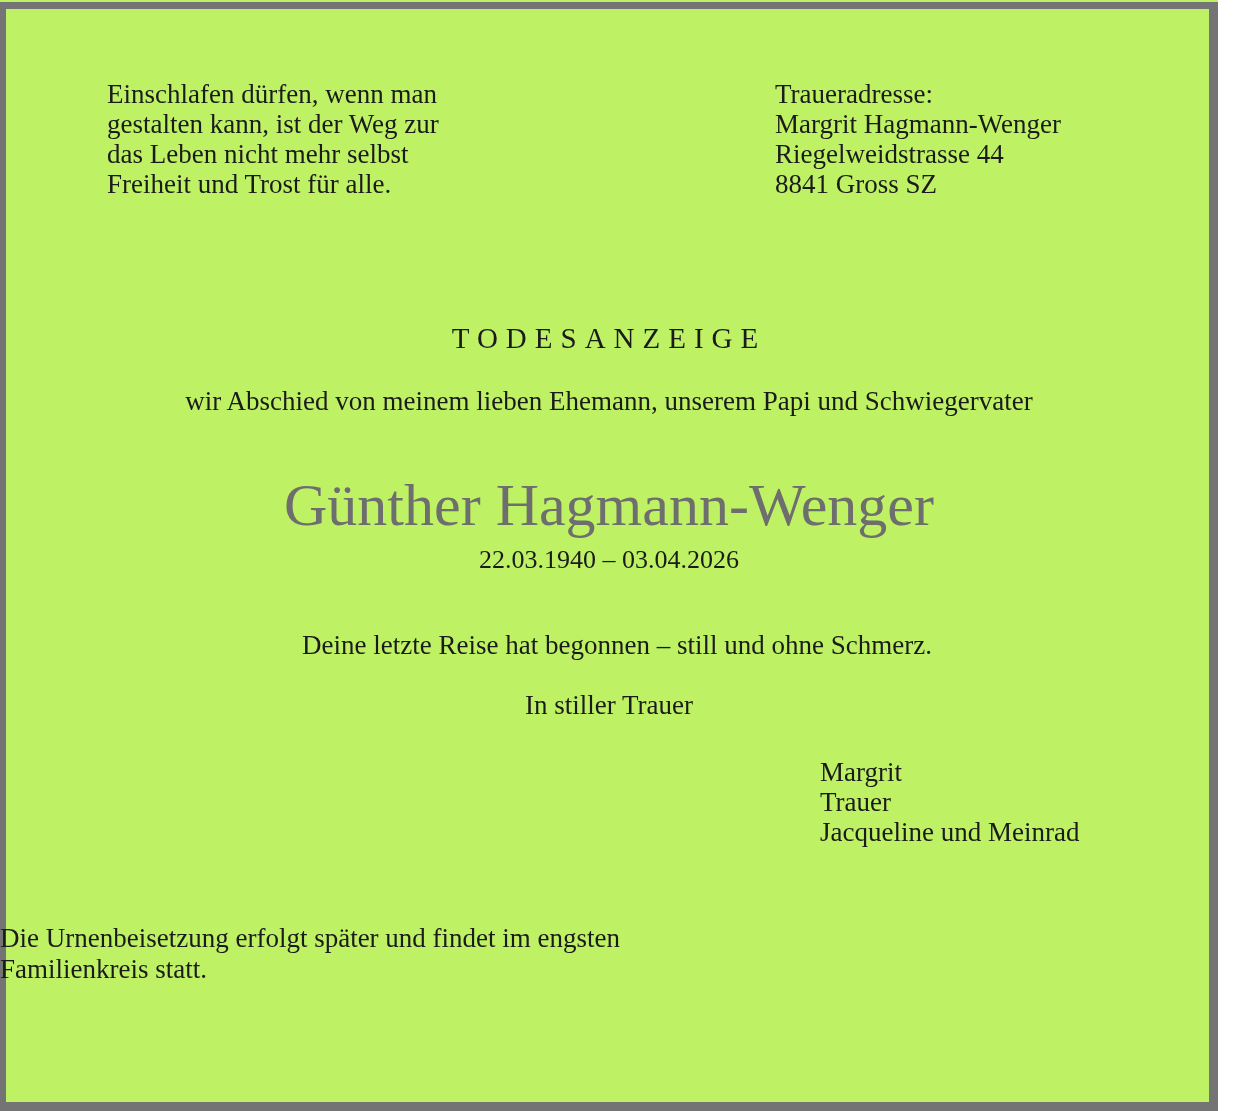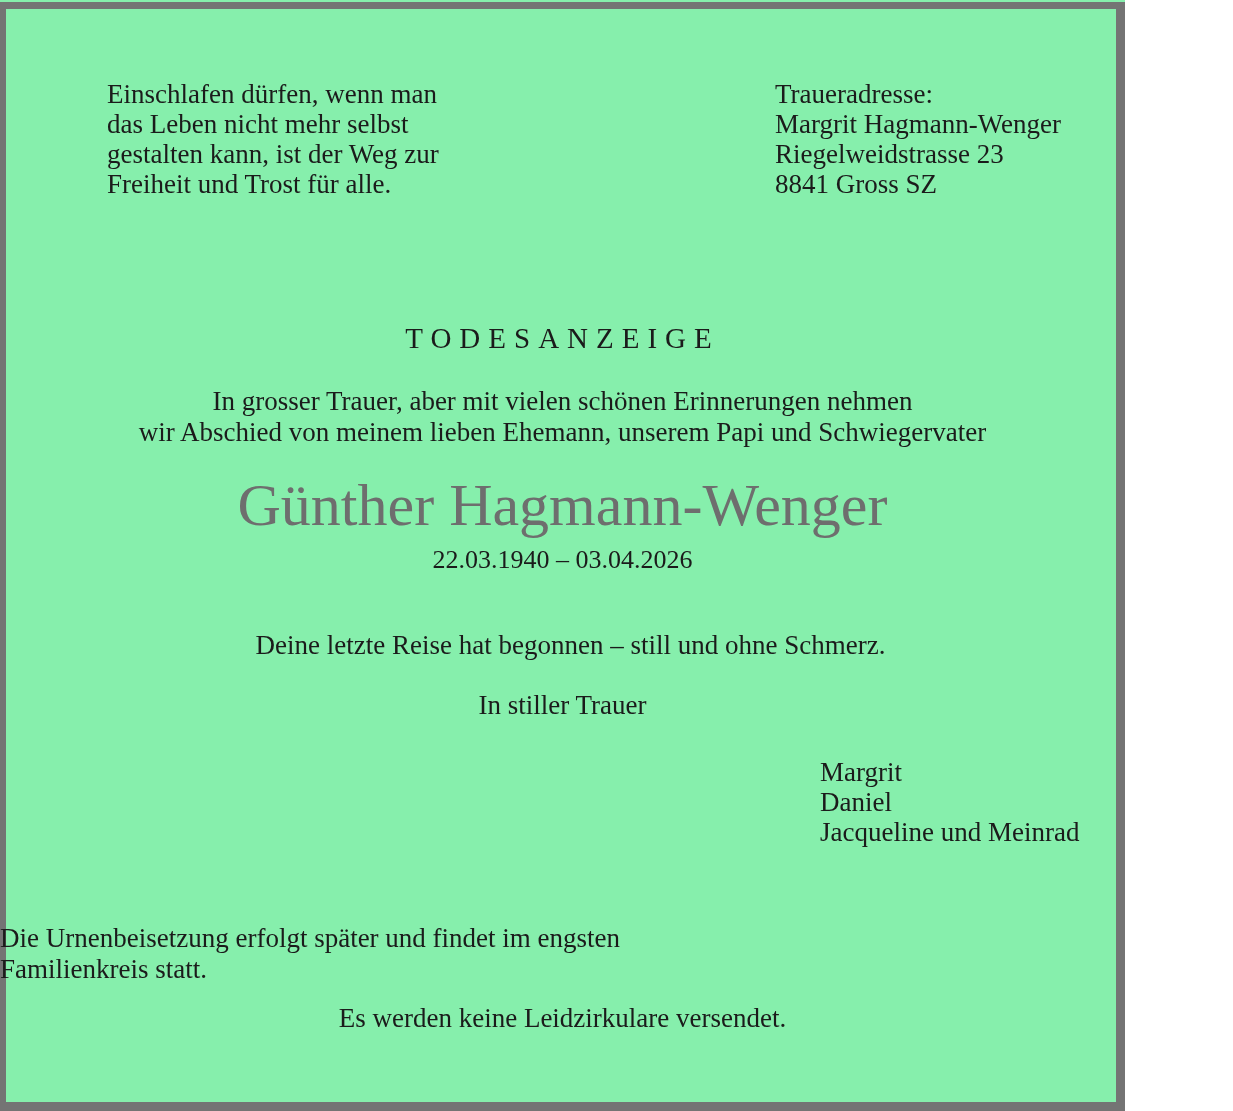--- a/index.html
+++ b/index.html
@@ -2,23 +2,23 @@
 <html><head>
 <meta charset="utf-8">
 <style>
   html, body {
     margin: 0;
     padding: 0;
     background: #ffffff;
   }
   .page {
     position: relative;
-    width: 1125px;
+    width: 1218px;
     height: 1111px;
-    background: #86efac;
+    background: #bef264;
     font-family: "Liberation Serif", "DejaVu Serif", serif;
     color: #1b1b1b;
     overflow: hidden;
   }
   
   .bar-top {
     position: absolute;
     top: 2px; left: 0;
     width: 100%; height: 7px;
     background: #747474;
@@ -137,53 +137,51 @@
 
 <div class="page">
 
   <div class="bar-top"></div>
   <div class="bar-bottom"></div>
   <div class="bar-left"></div>
   <div class="bar-right"></div>
 
   <div class="quote-block">
     <div>Einschlafen dürfen, wenn man</div>
+    <div>gestalten kann, ist der Weg zur</div>
     <div>das Leben nicht mehr selbst</div>
-    <div>gestalten kann, ist der Weg zur</div>
     <div>Freiheit und Trost für alle.</div>
   </div>
 
   <div class="address-block">
     <div>Traueradresse:</div>
     <div>Margrit Hagmann-Wenger</div>
-    <div>Riegelweidstrasse 23</div>
+    <div>Riegelweidstrasse 44</div>
     <div>8841 Gross SZ</div>
   </div>
 
   <div class="kicker">TODESANZEIGE</div>
 
   <div class="intro">
-    <div>In grosser Trauer, aber mit vielen schönen Erinnerungen nehmen</div>
     <div>wir Abschied von meinem lieben Ehemann, unserem Papi und Schwiegervater</div>
   </div>
 
   <div class="deceased-name">Günther Hagmann-Wenger</div>
 
   <div class="dates">22.03.1940 – 03.04.2026</div>
 
   <div class="farewell">Deine letzte Reise hat begonnen – still und ohne Schmerz.</div>
 
   <div class="mourning-label">In stiller Trauer</div>
 
   <div class="mourners">
     <div>Margrit</div>
-    <div>Daniel</div>
+    <div>Trauer</div>
     <div>Jacqueline und Meinrad</div>
   </div>
 
   <div class="burial">
     <div>Die Urnenbeisetzung erfolgt später und findet im engsten</div>
     <div>Familienkreis statt.</div>
   </div>
 
-  <div class="closing">Es werden keine Leidzirkulare versendet.</div>
 
 </div>
 
 </body></html>

